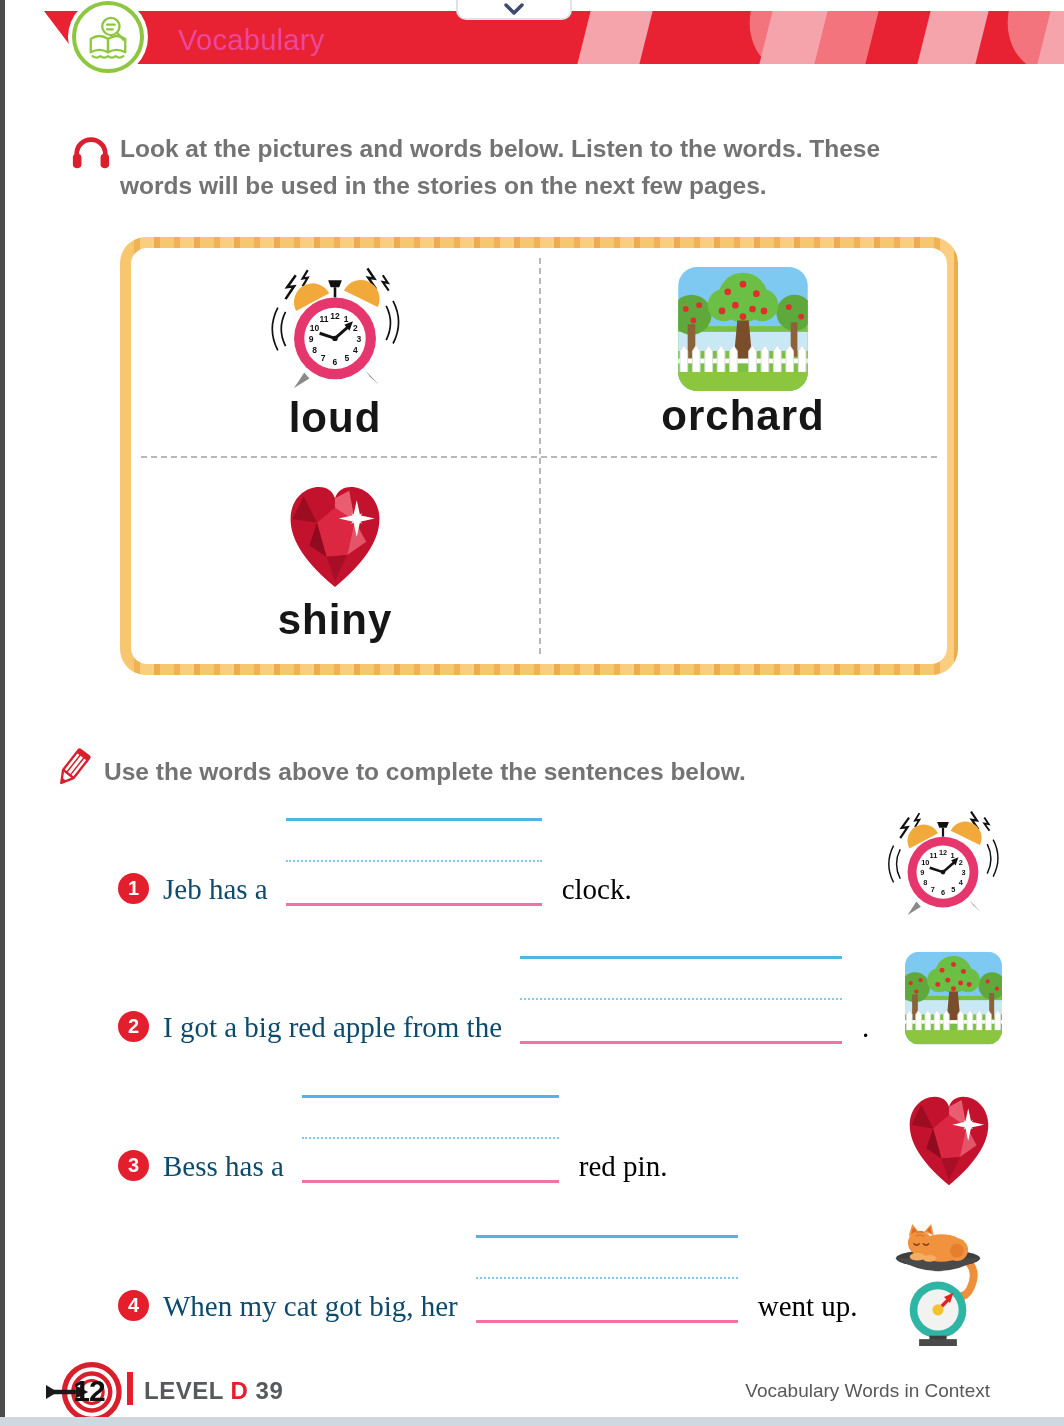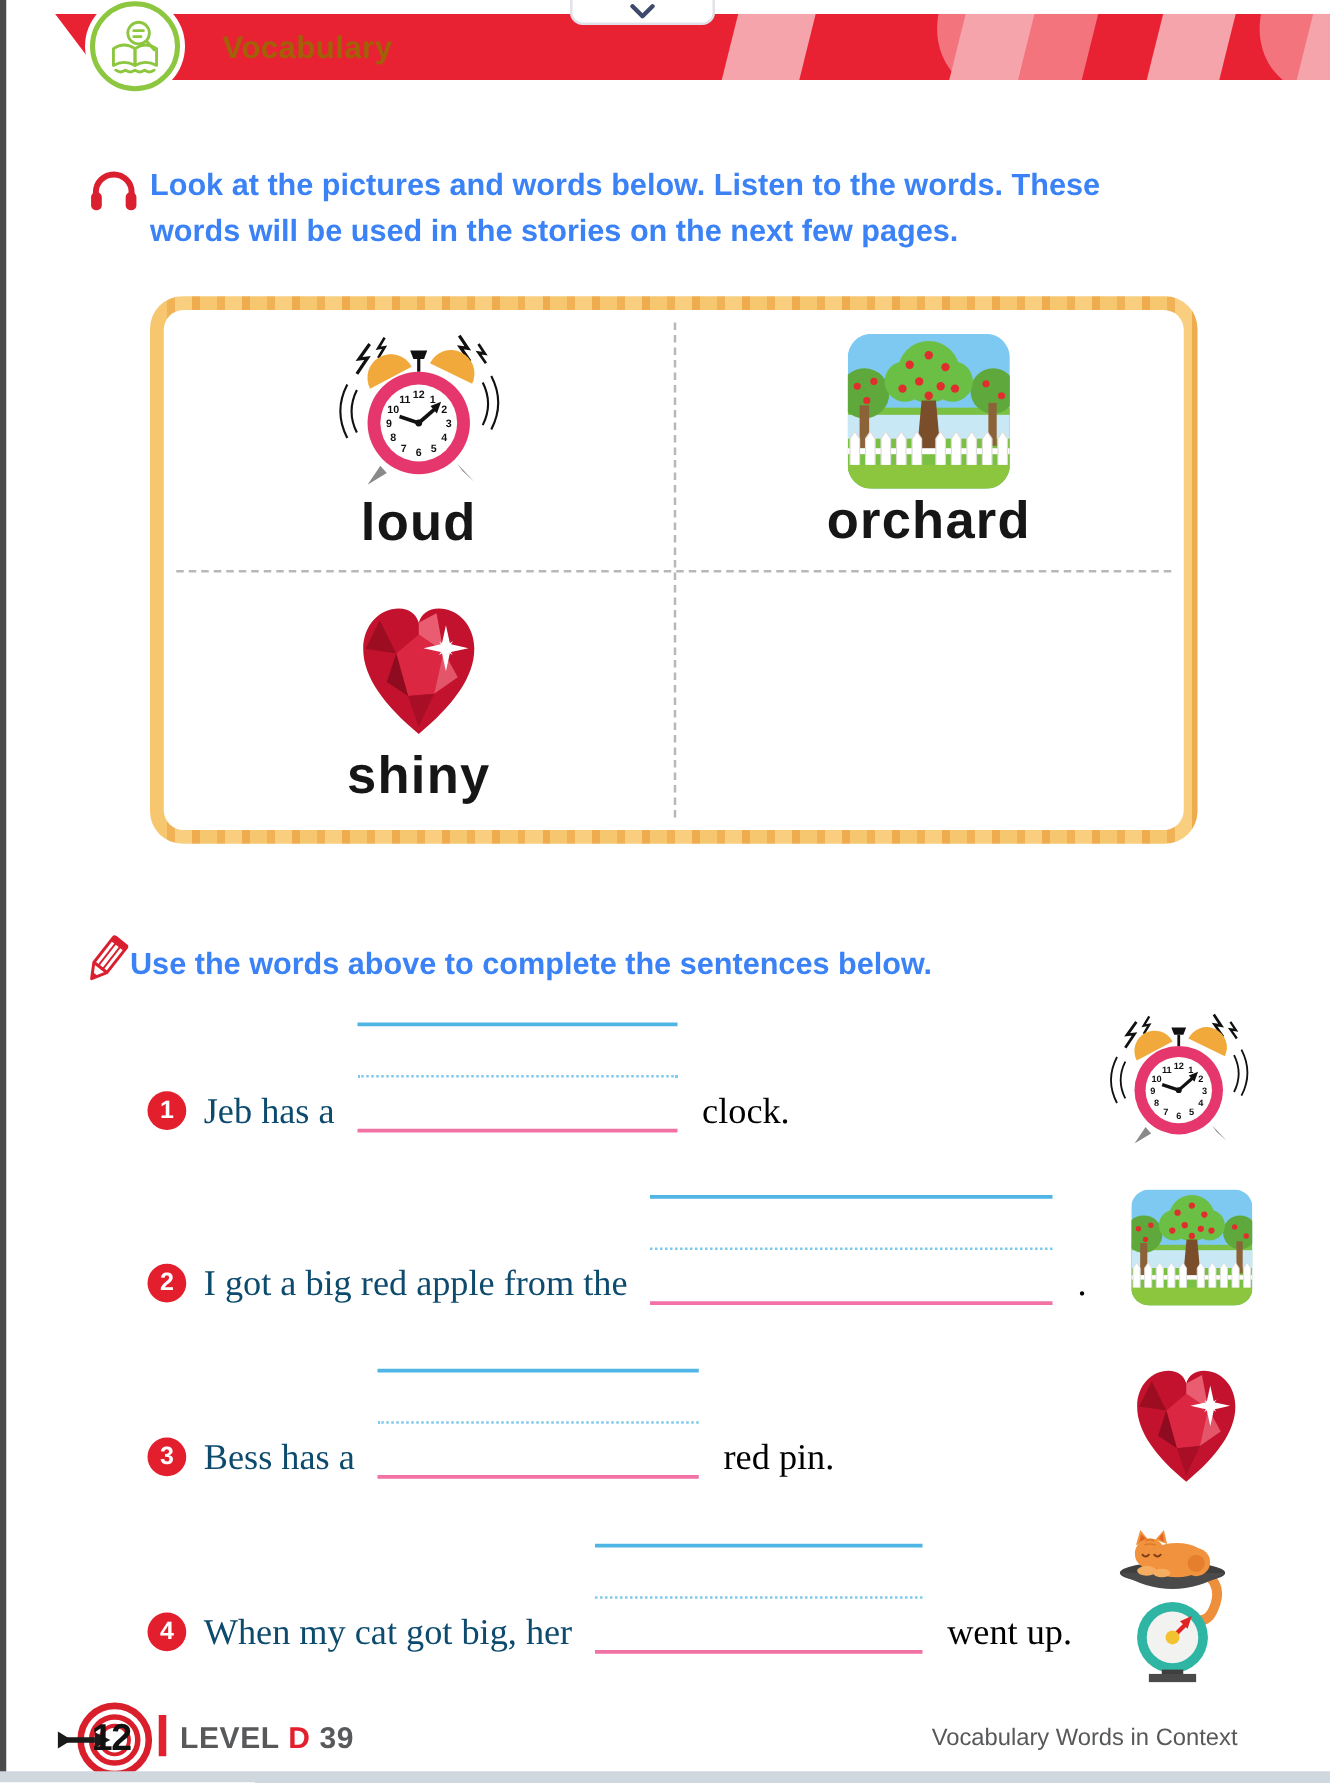--- a/index.html
+++ b/index.html
@@ -19,26 +19,26 @@
   .stripe{position:absolute;top:-12px;bottom:-12px;transform:skewX(-14deg);}
   .s-a{left:540px;width:62px;background:#f6a4ab;}
   .s-b{left:700px;width:128px;background:#f4747e;border-radius:0 0 0 70px;}
   .s-c{left:722px;width:55px;background:#f6a4ab;}
   .s-d{left:880px;width:58px;background:#f6a4ab;}
   .s-e{left:958px;width:140px;background:#f4747e;border-radius:0 0 0 70px;}
   .s-f{left:1000px;width:56px;background:#f6a4ab;}
   .banner-badge{position:absolute;left:72px;top:1px;width:64px;height:64px;background:#fff;
     border:4px solid #8dc63f;border-radius:50%;box-shadow:0 0 0 4px #fff;z-index:5;
     display:flex;align-items:center;justify-content:center;}
-  .banner-title{position:absolute;left:178px;top:24px;color:#a16207;font-size:25px;font-weight:bold;letter-spacing:.3px;}
+  .banner-title{position:absolute;left:178px;top:24px;color:#ec4899;font-size:29px;font-weight:normal;letter-spacing:.3px;}
   
   .listen-row{position:absolute;left:70px;top:131px;width:870px;display:flex;gap:8px;}
-  .listen-row .txt,.write-row .txt{font-size:24.5px;font-weight:bold;color:#3b82f6;line-height:1.5;}
+  .listen-row .txt,.write-row .txt{font-size:24.5px;font-weight:bold;color:#737373;line-height:1.5;}
   .listen-row .txt{width:806px;}
-  .write-row{position:absolute;left:66px;top:746px;display:flex;align-items:flex-start;}
+  .write-row{position:absolute;left:54px;top:746px;display:flex;gap:12px;align-items:flex-start;}
   .write-row .txt{margin-top:8px;}
   
   .vocab-card{position:absolute;left:120px;top:237px;width:838px;height:438px;box-sizing:border-box;
     border-radius:26px;padding:11px;
     background:repeating-linear-gradient(90deg,#f7c76f 0 14px,#f0b255 14px 20px,#f9cf7f 20px 34px,#eeac4e 34px 40px);}
   .card-inner{width:100%;height:100%;background:#fff;border-radius:16px;position:relative;
     display:grid;grid-template-columns:1fr 1fr;grid-template-rows:1fr 1fr;}
   .v-div{position:absolute;left:50%;top:10px;bottom:10px;border-left:2px dashed #b8b8b8;}
   .h-div{position:absolute;top:50%;left:10px;right:10px;border-top:2px dashed #b8b8b8;}
   .card-cell{display:flex;flex-direction:column;align-items:center;justify-content:center;gap:4px;}

